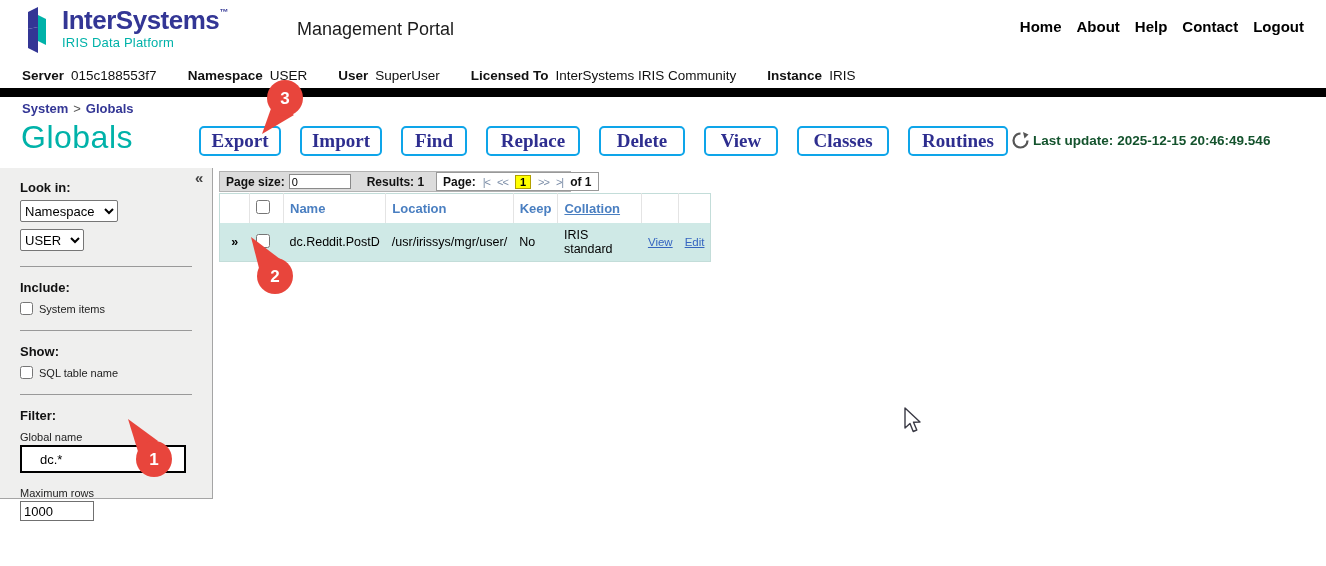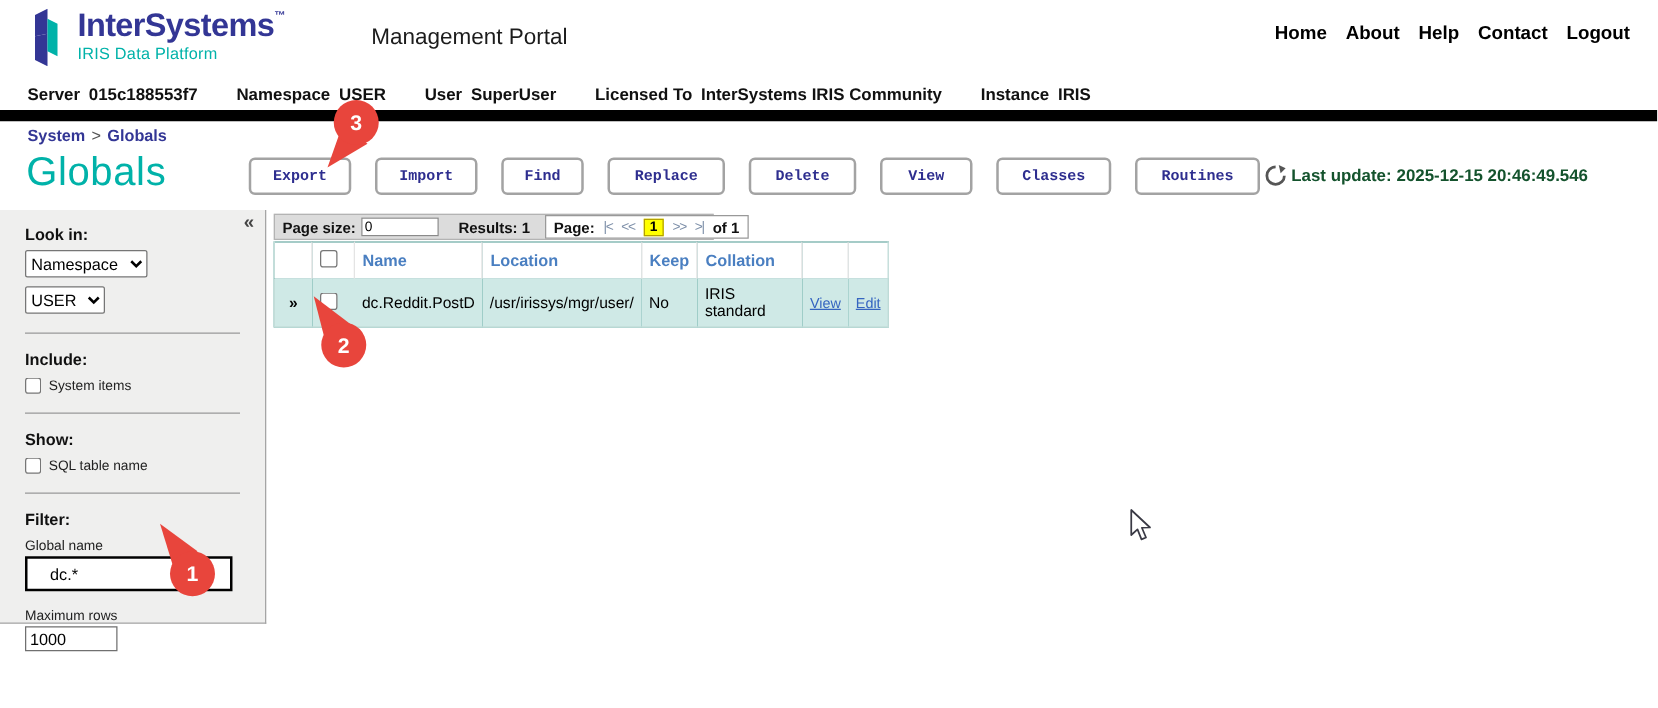--- a/index.html
+++ b/index.html
@@ -11,36 +11,36 @@
   .logo-text { margin-left:8px; line-height:1; }
   .logo-name { font-size:26px; font-weight:bold; color:#333695; letter-spacing:-0.5px; }
   .logo-tm { font-size:9px; color:#333695; vertical-align:14px; font-weight:bold; }
   .logo-tagline { font-size:13px; font-weight:normal; color:#00b2a9; margin-top:3px; letter-spacing:0.2px; }
   .portal-title { position:absolute; left:297px; top:19px; font-size:18px; color:#1c1c1c; }
   .top-nav { position:absolute; right:22px; top:18px; display:flex; gap:15px; }
   .top-nav a { font-size:15px; font-weight:bold; color:#000; text-decoration:none; cursor:pointer; }
 
   
   .info-bar { position:absolute; left:22px; top:68px; display:flex; font-size:13.5px; color:#111; }
-  .info-item { margin-right:31px; white-space:nowrap;font-weight:bold; }
+  .info-item { margin-right:31px; white-space:nowrap; }
   .info-item b { margin-right:7px; }
 
   .black-bar { position:absolute; left:0; top:88px; width:1326px; height:9px; background:#000; }
 
   
   .breadcrumb { position:absolute; left:22px; top:101px; font-size:13px; font-weight:bold; color:#333695; }
   .breadcrumb a { color:#333695; text-decoration:none; cursor:pointer; }
   .breadcrumb .sep { color:#555; margin:0 5px; font-weight:normal; }
   .page-title { position:absolute; left:21px; top:119px; font-size:32px; color:#00b2a9; letter-spacing:0.5px; }
 
   
   .toolbar { position:absolute; left:199px; top:126px; display:flex; gap:19px; }
   .toolbar button {
-    height:30px; background:#fff; border:2px solid #a3a3a3; border-radius:5px;
-    color:#2e2e8f; font-weight:bold; font-size:12px; font-family:Liberation Mono, monospace; cursor:pointer;
+    height:30px; background:#fff; border:2px solid #0ea5e9; border-radius:5px;
+    color:#2e2e8f; font-weight:bold; font-size:19px; font-family:Liberation Serif, serif; cursor:pointer;
   }
   .toolbar button:nth-child(1){width:82px}.toolbar button:nth-child(2){width:82px}
   .toolbar button:nth-child(3){width:66px}.toolbar button:nth-child(4){width:94px}
   .toolbar button:nth-child(5){width:86px}.toolbar button:nth-child(6){width:74px}
   .toolbar button:nth-child(7){width:92px}.toolbar button:nth-child(8){width:100px}
 
   .last-update { position:absolute; left:1012px; top:132px; display:flex; align-items:center; gap:4px;
                  color:#14532d; font-weight:bold; font-size:13.5px; }
 
   
@@ -203,21 +203,21 @@
   </div>
 
   <table class="globals-table">
     <thead>
       <tr>
         <th class="col-mark"></th>
         <th class="col-chk"><input type="checkbox" style=""></th>
         <th style="width:96px;">Name</th>
         <th style="width:118px;">Location</th>
         <th style="width:38px;">Keep</th>
-        <th style="width:84px;">Collation</th>
+        <th style="width:84px;text-decoration:underline;">Collation</th>
         <th style="width:32px;"></th>
         <th style="width:26px;"></th>
       </tr>
     </thead>
     <tbody>
       <tr>
         <td class="row-marker">»</td>
         <td><input type="checkbox" style=""></td>
         <td>dc.Reddit.PostD</td>
         <td>/usr/irissys/mgr/user/</td>

